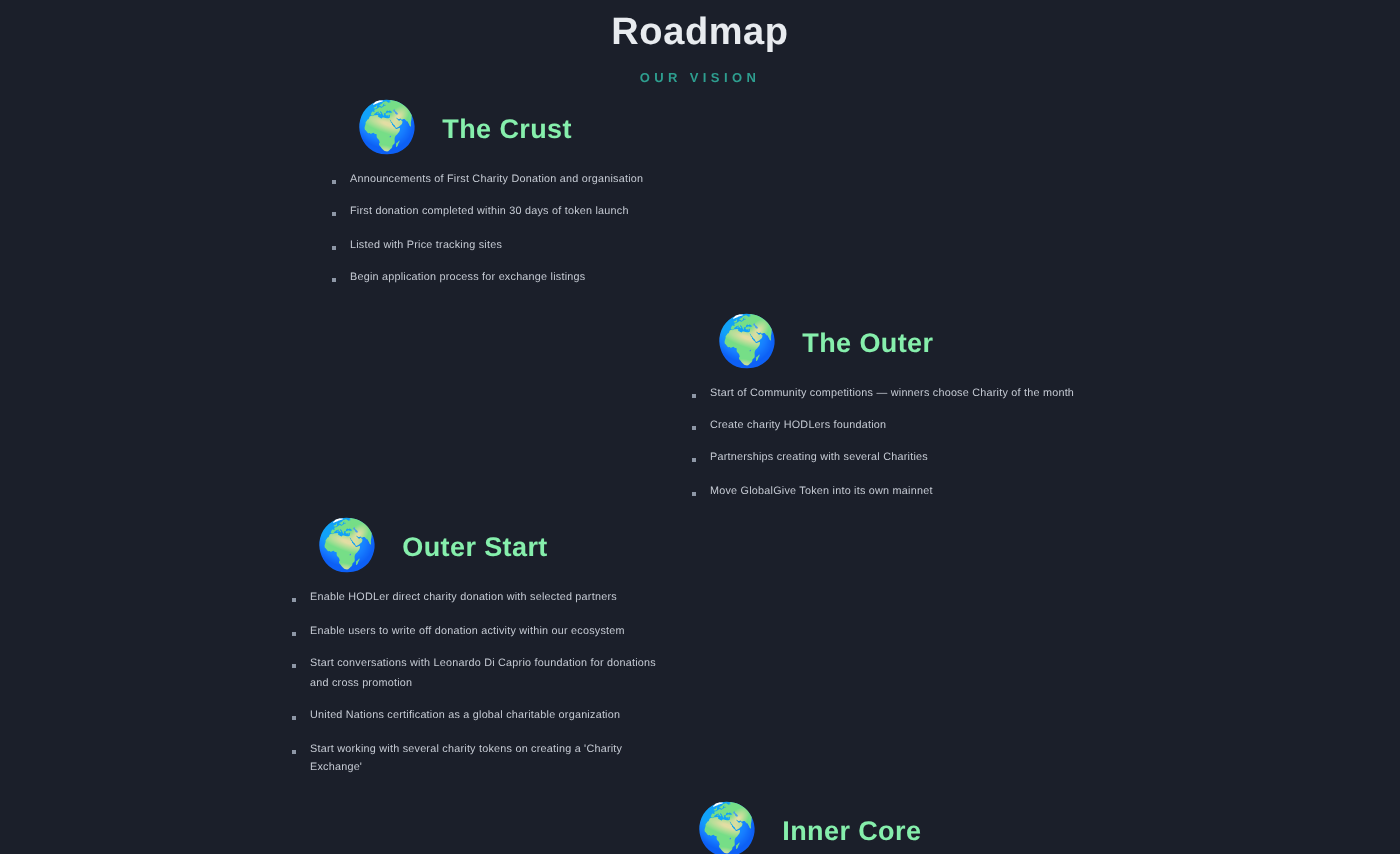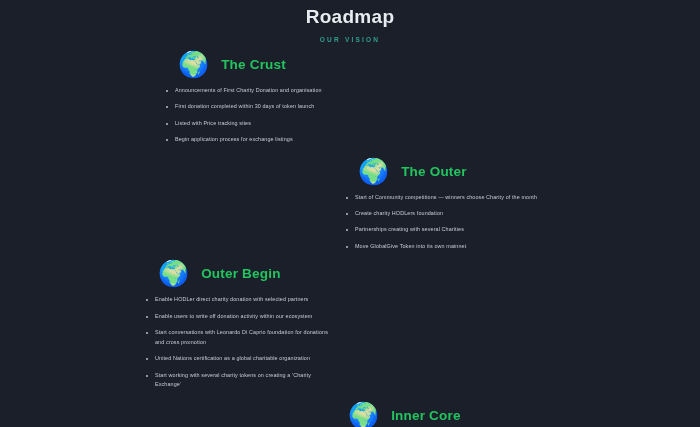--- a/index.html
+++ b/index.html
@@ -52,21 +52,21 @@
   }
   .globe-icon {
     font-size:25px;
     line-height:1;
     display:inline-block;
     filter:saturate(1.05);
   }
   .section-title {
     font-size:13.5px;
     font-weight:700;
-    color:#22c55e;
+    color:#86efac;
     letter-spacing:0.2px;
   }
 
   .bullets {
     list-style:none;
     margin-top:9px;
     padding-left:4px;
   }
   .bullets li {
     position:relative;
@@ -133,21 +133,21 @@
           <li>Partnerships creating with several Charities</li>
           <li>Move GlobalGive Token into its own mainnet</li>
         </ul>
       </div>
     </div>
 
     <div class="section align-core sec-outer">
       <div class="section-inner">
         <div class="section-head">
           <span class="globe-icon">🌍</span>
-          <span class="section-title">Outer Begin</span>
+          <span class="section-title">Outer Start</span>
         </div>
         <ul class="bullets">
           <li>Enable HODLer direct charity donation with selected partners</li>
           <li>Enable users to write off donation activity within our ecosystem</li>
           <li>Start conversations with Leonardo Di Caprio foundation for donations and cross promotion</li>
           <li>United Nations certification as a global charitable organization</li>
           <li>Start working with several charity tokens on creating a 'Charity Exchange'</li>
         </ul>
       </div>
     </div>

